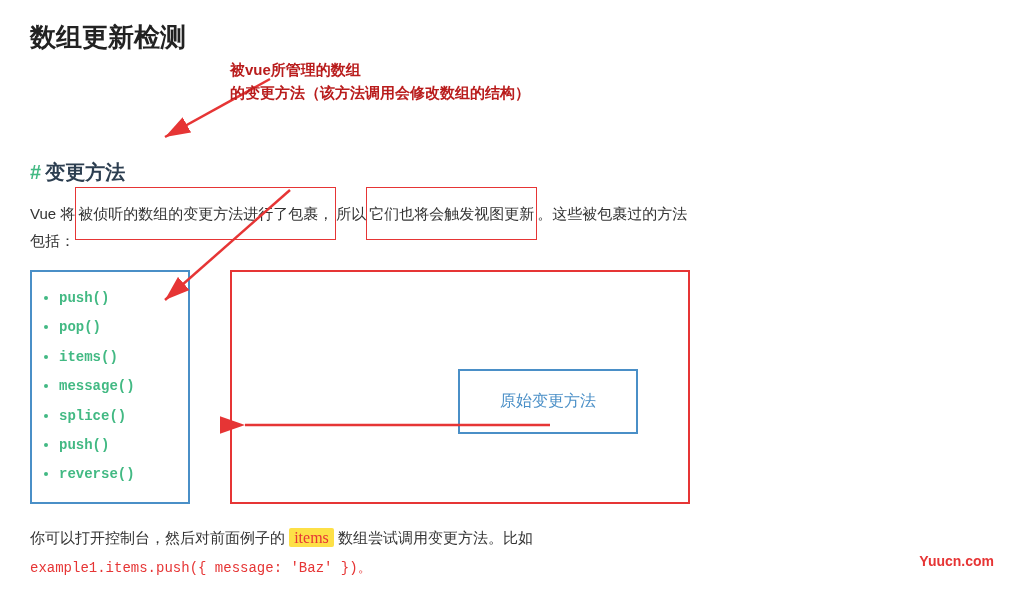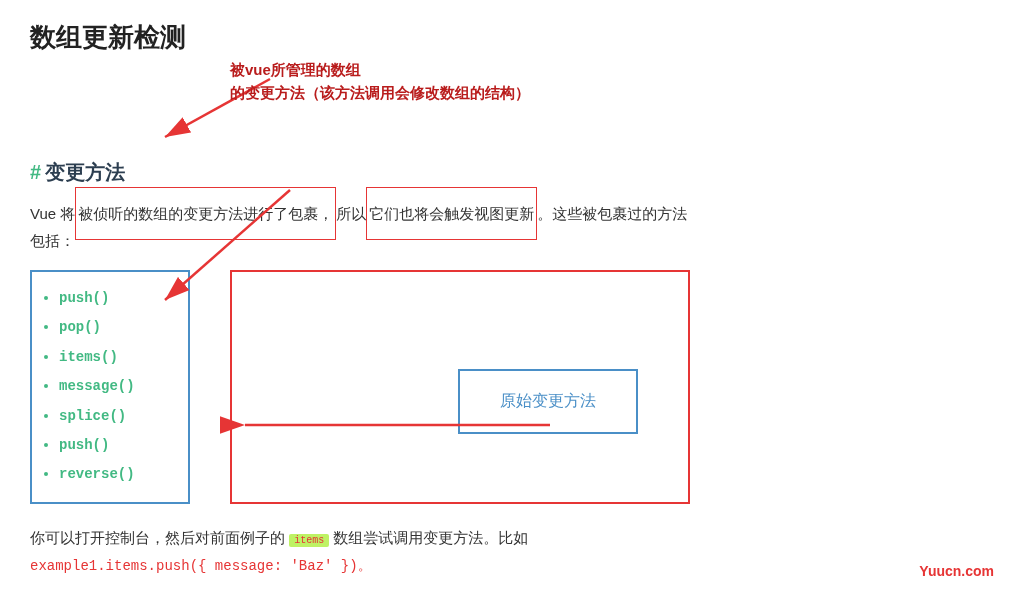--- a/index.html
+++ b/index.html
@@ -110,37 +110,37 @@
       margin-right: 20px;
     }
     
     .bottom-text {
       font-size: 15px;
       color: #333;
       line-height: 1.8;
       margin-top: 4px;
     }
     .code-inline {
-      background: #bef264;
-      font-family: Liberation Mono, monospace;
-      font-size: 10px;
+      background: #fde047;
+      font-family: Liberation Serif, serif;
+      font-size: 16px;
       padding: 1px 5px;
       color: #e63535;
       border-radius: 2px;
     }
     .code-block {
       font-family: "Courier New", monospace;
       font-size: 14px;
       color: #e63535;
       margin-top: 4px;
     }
     .watermark {
       position: absolute;
       right: 30px;
-      bottom: 22px;
+      bottom: 32px;
       color: #e63535;
       font-size: 14px;
       font-weight: bold;
     }
     .diagram-wrapper {
       position: relative;
     }
   </style>
 </head>
 <body>

